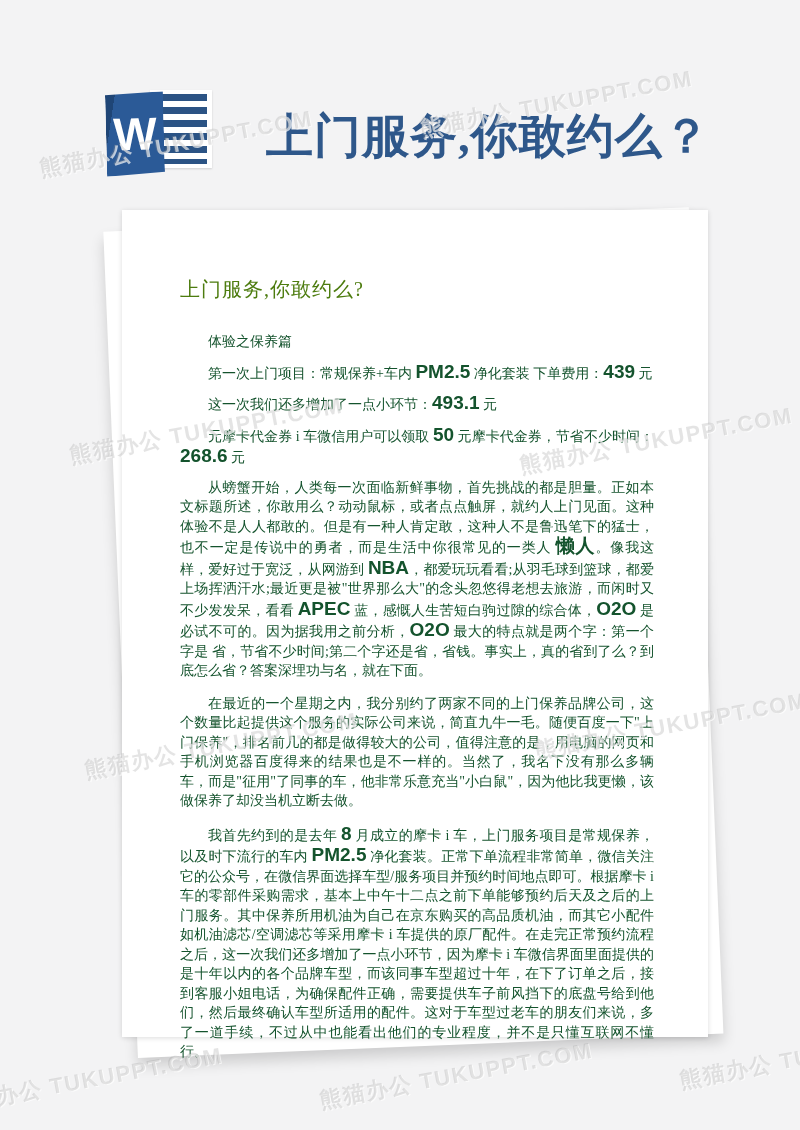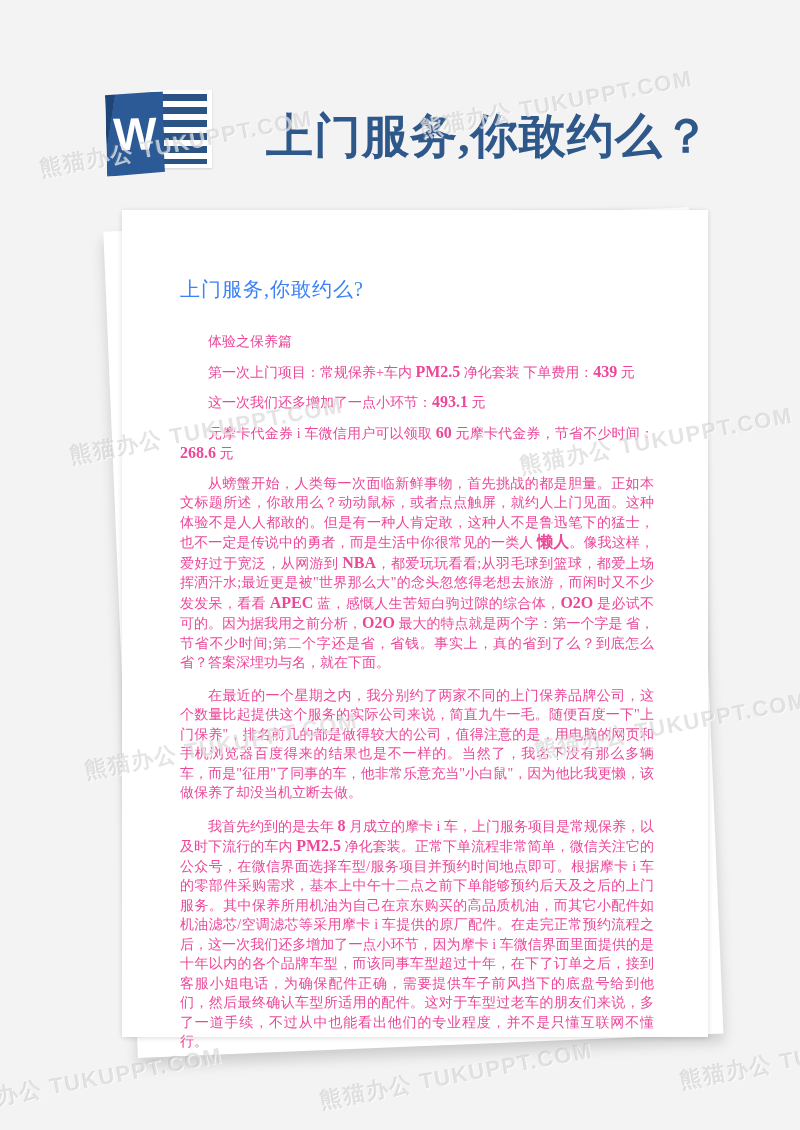--- a/index.html
+++ b/index.html
@@ -24,25 +24,25 @@
 
   
   .sheet{position:absolute;left:122px;top:210px;width:586px;height:827px;background:#ffffff;}
   .sheet.back{transform:rotate(-2.4deg) translate(-2px,9px);
           box-shadow:0 8px 14px rgba(0,0,0,0.16);z-index:1;}
   .sheet.main{z-index:2;box-shadow:0 1px 5px rgba(0,0,0,0.14);}
   .page-inner{position:relative;width:100%;height:100%;box-sizing:border-box;
           padding:66px 54px 0 58px;}
 
   .doc-heading{margin:0 0 30px 0;font:400 20px/26px "Liberation Serif","DejaVu Serif",serif;
-          color:#3b82f6;letter-spacing:1px;}
-  .para{margin:0 0 13px 0;font-size:14px;line-height:19.5px;color:#ec4899;
+          color:#4d7c0f;letter-spacing:1px;}
+  .para{margin:0 0 13px 0;font-size:14px;line-height:19.5px;color:#14532d;
           text-align:justify;text-indent:2em;}
   .para.intro{margin-bottom:10px;}
-  .para .b{font-family:Liberation Serif, serif;font-weight:700;font-size:16px;}
+  .para .b{font-family:Liberation Sans, sans-serif;font-weight:700;font-size:19px;}
 
   
   .wm{position:absolute;z-index:6;pointer-events:none;white-space:nowrap;
       transform:rotate(-10.5deg);transform-origin:left center;
       font:700 22px/1 "Liberation Sans","DejaVu Sans",sans-serif;letter-spacing:1.5px;
       color:rgba(150,150,150,0.26);text-shadow:1px 1px 0 rgba(255,255,255,0.7);}
 </style>
 </head>
 <body>
 
@@ -57,21 +57,21 @@
   <h1 class="page-title">上门服务,你敢约么？</h1>
 
   <div class="sheet back"></div>
   <div class="sheet main">
     <div class="page-inner">
       <h2 class="doc-heading">上门服务,你敢约么?</h2>
       <div id="doc-body">
           <p class="para intro"><span>体验之保养篇</span></p>
           <p class="para intro"><span>第一次上门项目：常规保养+车内 </span><span class="b">PM2.5</span><span> 净化套装 下单费用：</span><span class="b">439</span><span> 元</span></p>
           <p class="para intro"><span>这一次我们还多增加了一点小环节：</span><span class="b">493.1</span><span> 元</span></p>
-          <p class="para intro"><span>元摩卡代金券 i 车微信用户可以领取 </span><span class="b">60</span><span> 元摩卡代金券，节省不少时间：</span><span class="b">268.6</span><span> 元</span></p>
+          <p class="para intro"><span>元摩卡代金券 i 车微信用户可以领取 </span><span class="b">50</span><span> 元摩卡代金券，节省不少时间：</span><span class="b">268.6</span><span> 元</span></p>
           <p class="para body"><span>从螃蟹开始，人类每一次面临新鲜事物，首先挑战的都是胆量。正如本文标题所述，你敢用么？动动鼠标，或者点点触屏，就约人上门见面。这种体验不是人人都敢的。但是有一种人肯定敢，这种人不是鲁迅笔下的猛士，也不一定是传说中的勇者，而是生活中你很常见的一类人 </span><span class="b">懒人</span><span>。像我这样，爱好过于宽泛，从网游到 </span><span class="b">NBA</span><span>，都爱玩玩看看;从羽毛球到篮球，都爱上场挥洒汗水;最近更是被"世界那么大"的念头忽悠得老想去旅游，而闲时又不少发发呆，看看 </span><span class="b">APEC</span><span> 蓝，感慨人生苦短白驹过隙的综合体，</span><span class="b">O2O</span><span> 是必试不可的。因为据我用之前分析，</span><span class="b">O2O</span><span> 最大的特点就是两个字：第一个字是 省，节省不少时间;第二个字还是省，省钱。事实上，真的省到了么？到底怎么省？答案深埋功与名，就在下面。</span></p>
           <p class="para body"><span>在最近的一个星期之内，我分别约了两家不同的上门保养品牌公司，这个数量比起提供这个服务的实际公司来说，简直九牛一毛。随便百度一下"上门保养"，排名前几的都是做得较大的公司，值得注意的是，用电脑的网页和手机浏览器百度得来的结果也是不一样的。当然了，我名下没有那么多辆车，而是"征用"了同事的车，他非常乐意充当"小白鼠"，因为他比我更懒，该做保养了却没当机立断去做。</span></p>
           <p class="para body"><span>我首先约到的是去年 </span><span class="b">8</span><span> 月成立的摩卡 i 车，上门服务项目是常规保养，以及时下流行的车内 </span><span class="b">PM2.5</span><span> 净化套装。正常下单流程非常简单，微信关注它的公众号，在微信界面选择车型/服务项目并预约时间地点即可。根据摩卡 i 车的零部件采购需求，基本上中午十二点之前下单能够预约后天及之后的上门服务。其中保养所用机油为自己在京东购买的高品质机油，而其它小配件如机油滤芯/空调滤芯等采用摩卡 i 车提供的原厂配件。在走完正常预约流程之后，这一次我们还多增加了一点小环节，因为摩卡 i 车微信界面里面提供的是十年以内的各个品牌车型，而该同事车型超过十年，在下了订单之后，接到客服小姐电话，为确保配件正确，需要提供车子前风挡下的底盘号给到他们，然后最终确认车型所适用的配件。这对于车型过老车的朋友们来说，多了一道手续，不过从中也能看出他们的专业程度，并不是只懂互联网不懂行。</span></p>
         </div>
     </div>
   </div>
 
   <div class="wm" style="left:40px;top:158px">熊猫办公 TUKUPPT.COM</div>
   <div class="wm" style="left:420px;top:118px">熊猫办公 TUKUPPT.COM</div>
   <div class="wm" style="left:70px;top:445px">熊猫办公 TUKUPPT.COM</div>

